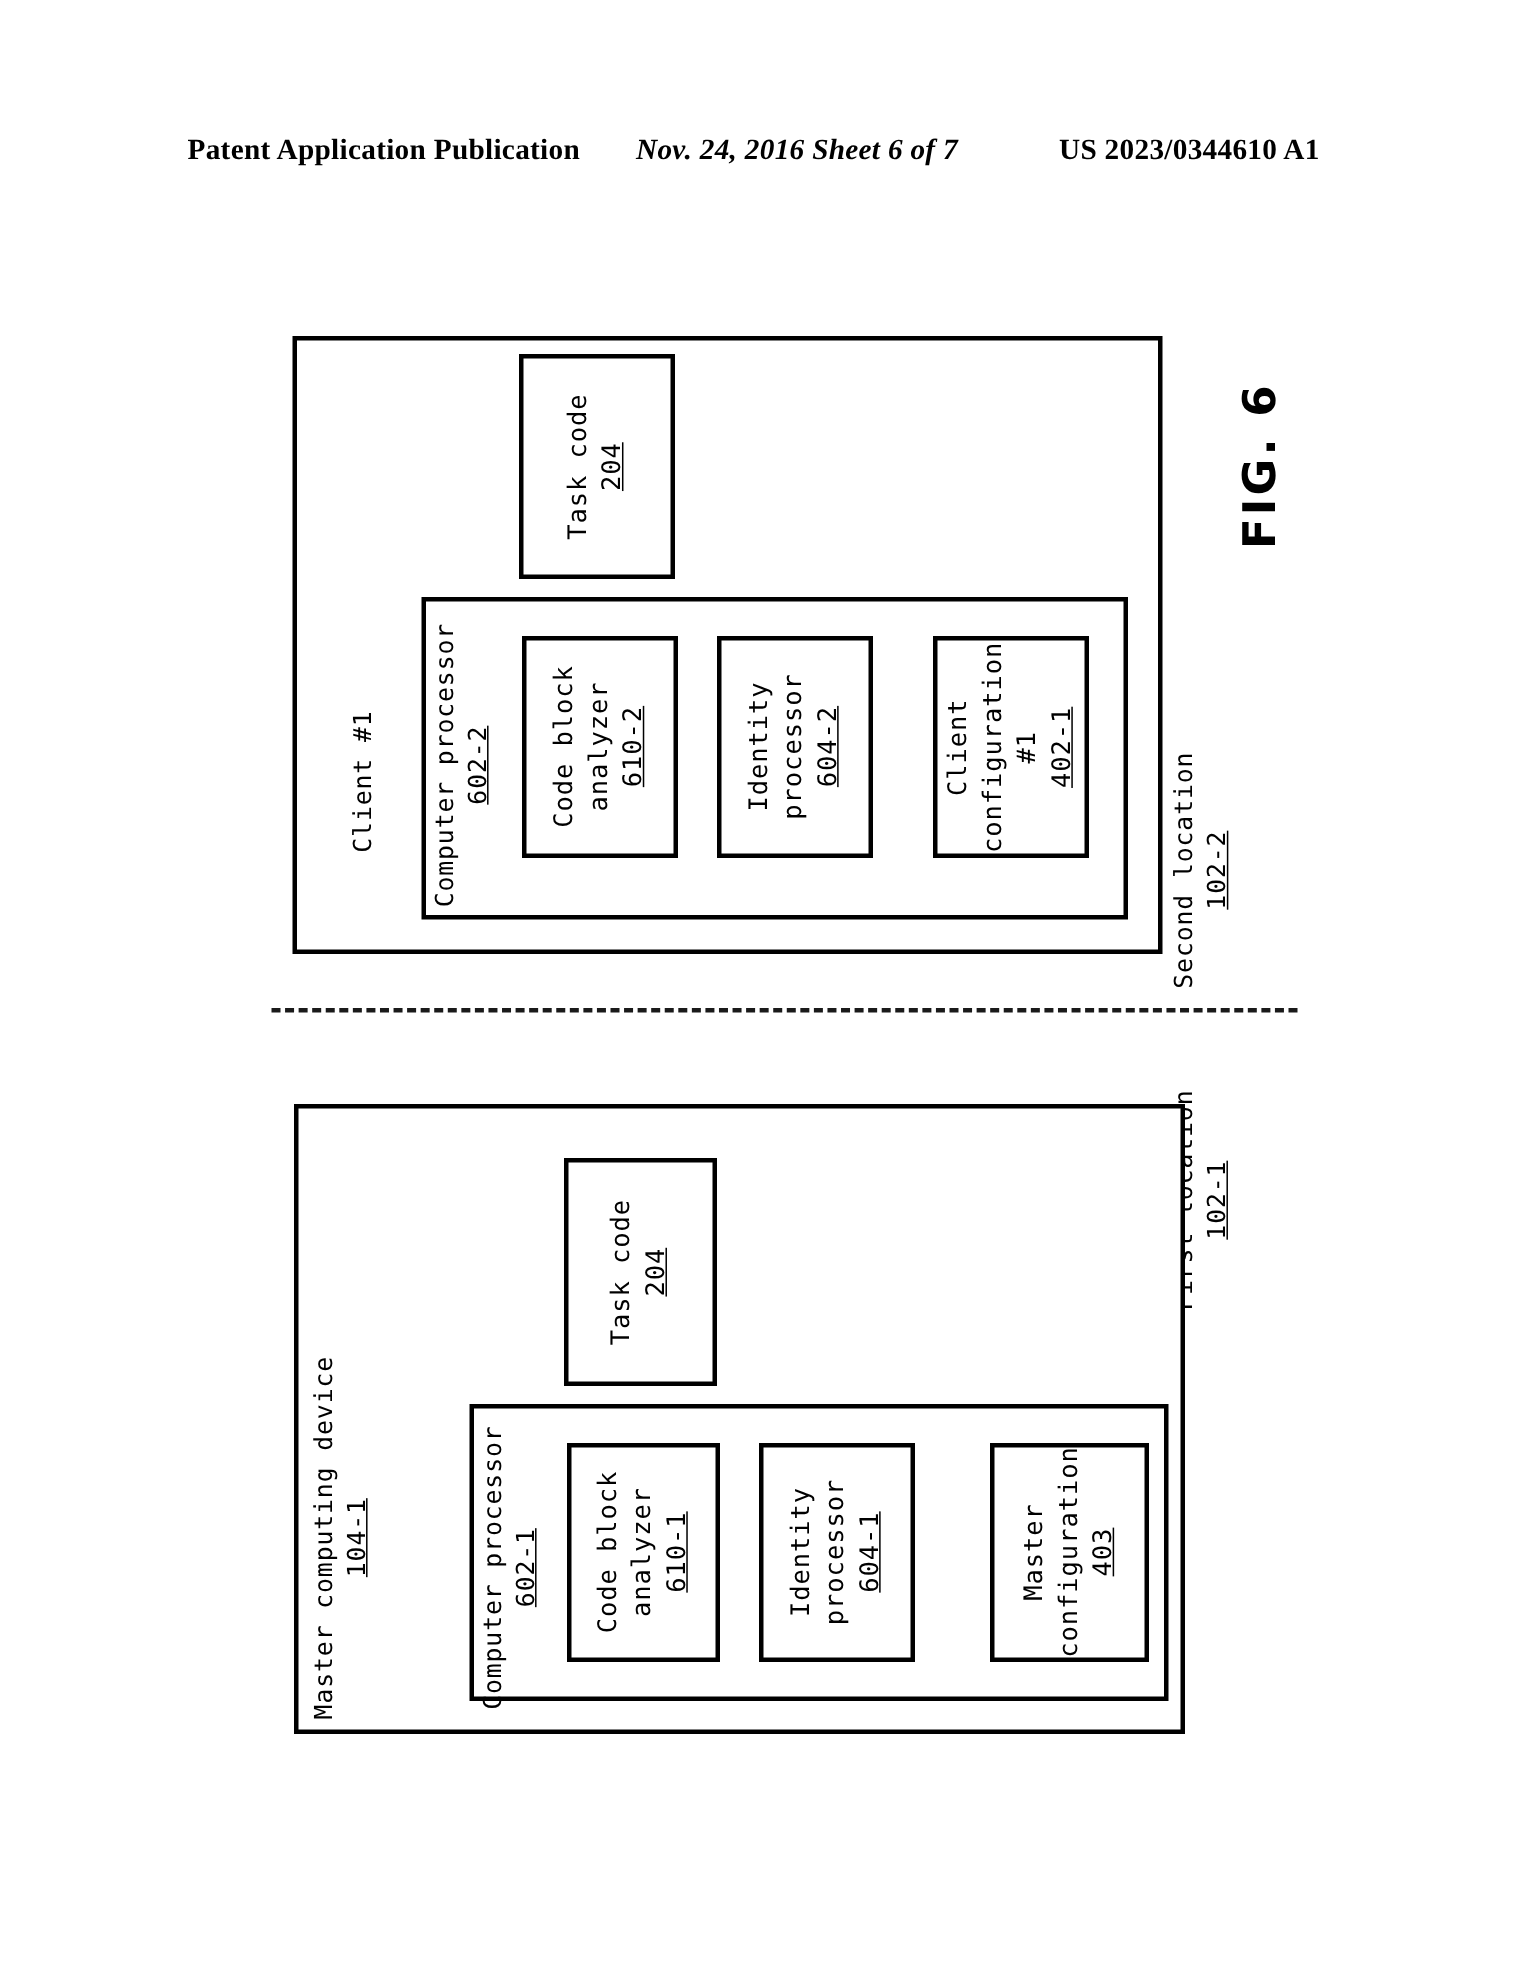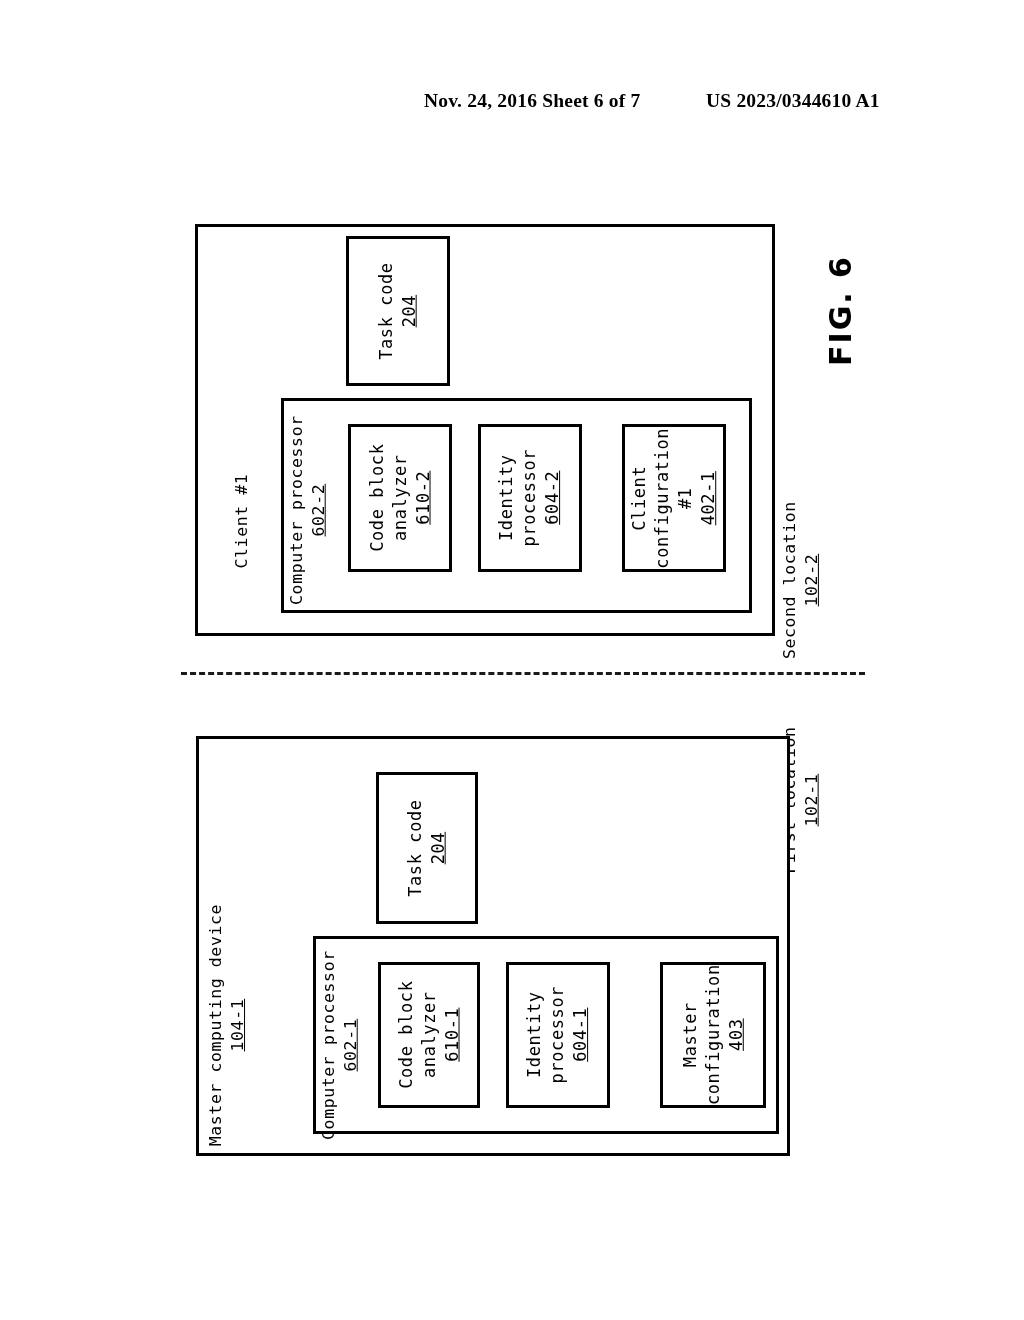--- a/index.html
+++ b/index.html
@@ -25,21 +25,21 @@
     height: 30px;
     display: flex;
     align-items: center;
     font-family: "Liberation Serif", serif;
     font-weight: bold;
     font-size: 19.5px;
     letter-spacing: 0.2px;
     white-space: nowrap;
   }
   #pub-header .h-left  { position: absolute; left: 125px; }
-  #pub-header .h-mid   { position: absolute; left: 424px; }
+  #pub-header .h-mid   { position: absolute; left: 424px; font-style: italic; }
   #pub-header .h-right { position: absolute; left: 706px; }
 
   
   #figure {
     position: absolute;
     left: 0;
     top: 0;
     width: 1024px;
     height: 1320px;
   }
@@ -114,20 +114,21 @@
     font-family: "DejaVu Sans", sans-serif;
     font-weight: bold;
     font-size: 30px;
     letter-spacing: 2px;
   }
 </style>
 </head>
 <body>
 
 <div id="pub-header">
+  <span class="h-left">Patent Application Publication</span>
   <span class="h-mid">Nov. 24, 2016  Sheet 6 of 7</span>
   <span class="h-right">US 2023/0344610 A1</span>
 </div>
 
 <div id="figure">
 
   <div id="fig-number" style="left:780px; top:240px; width:120px; height:140px;">
     <span class="rot">FIG. 6</span>
   </div>
 

